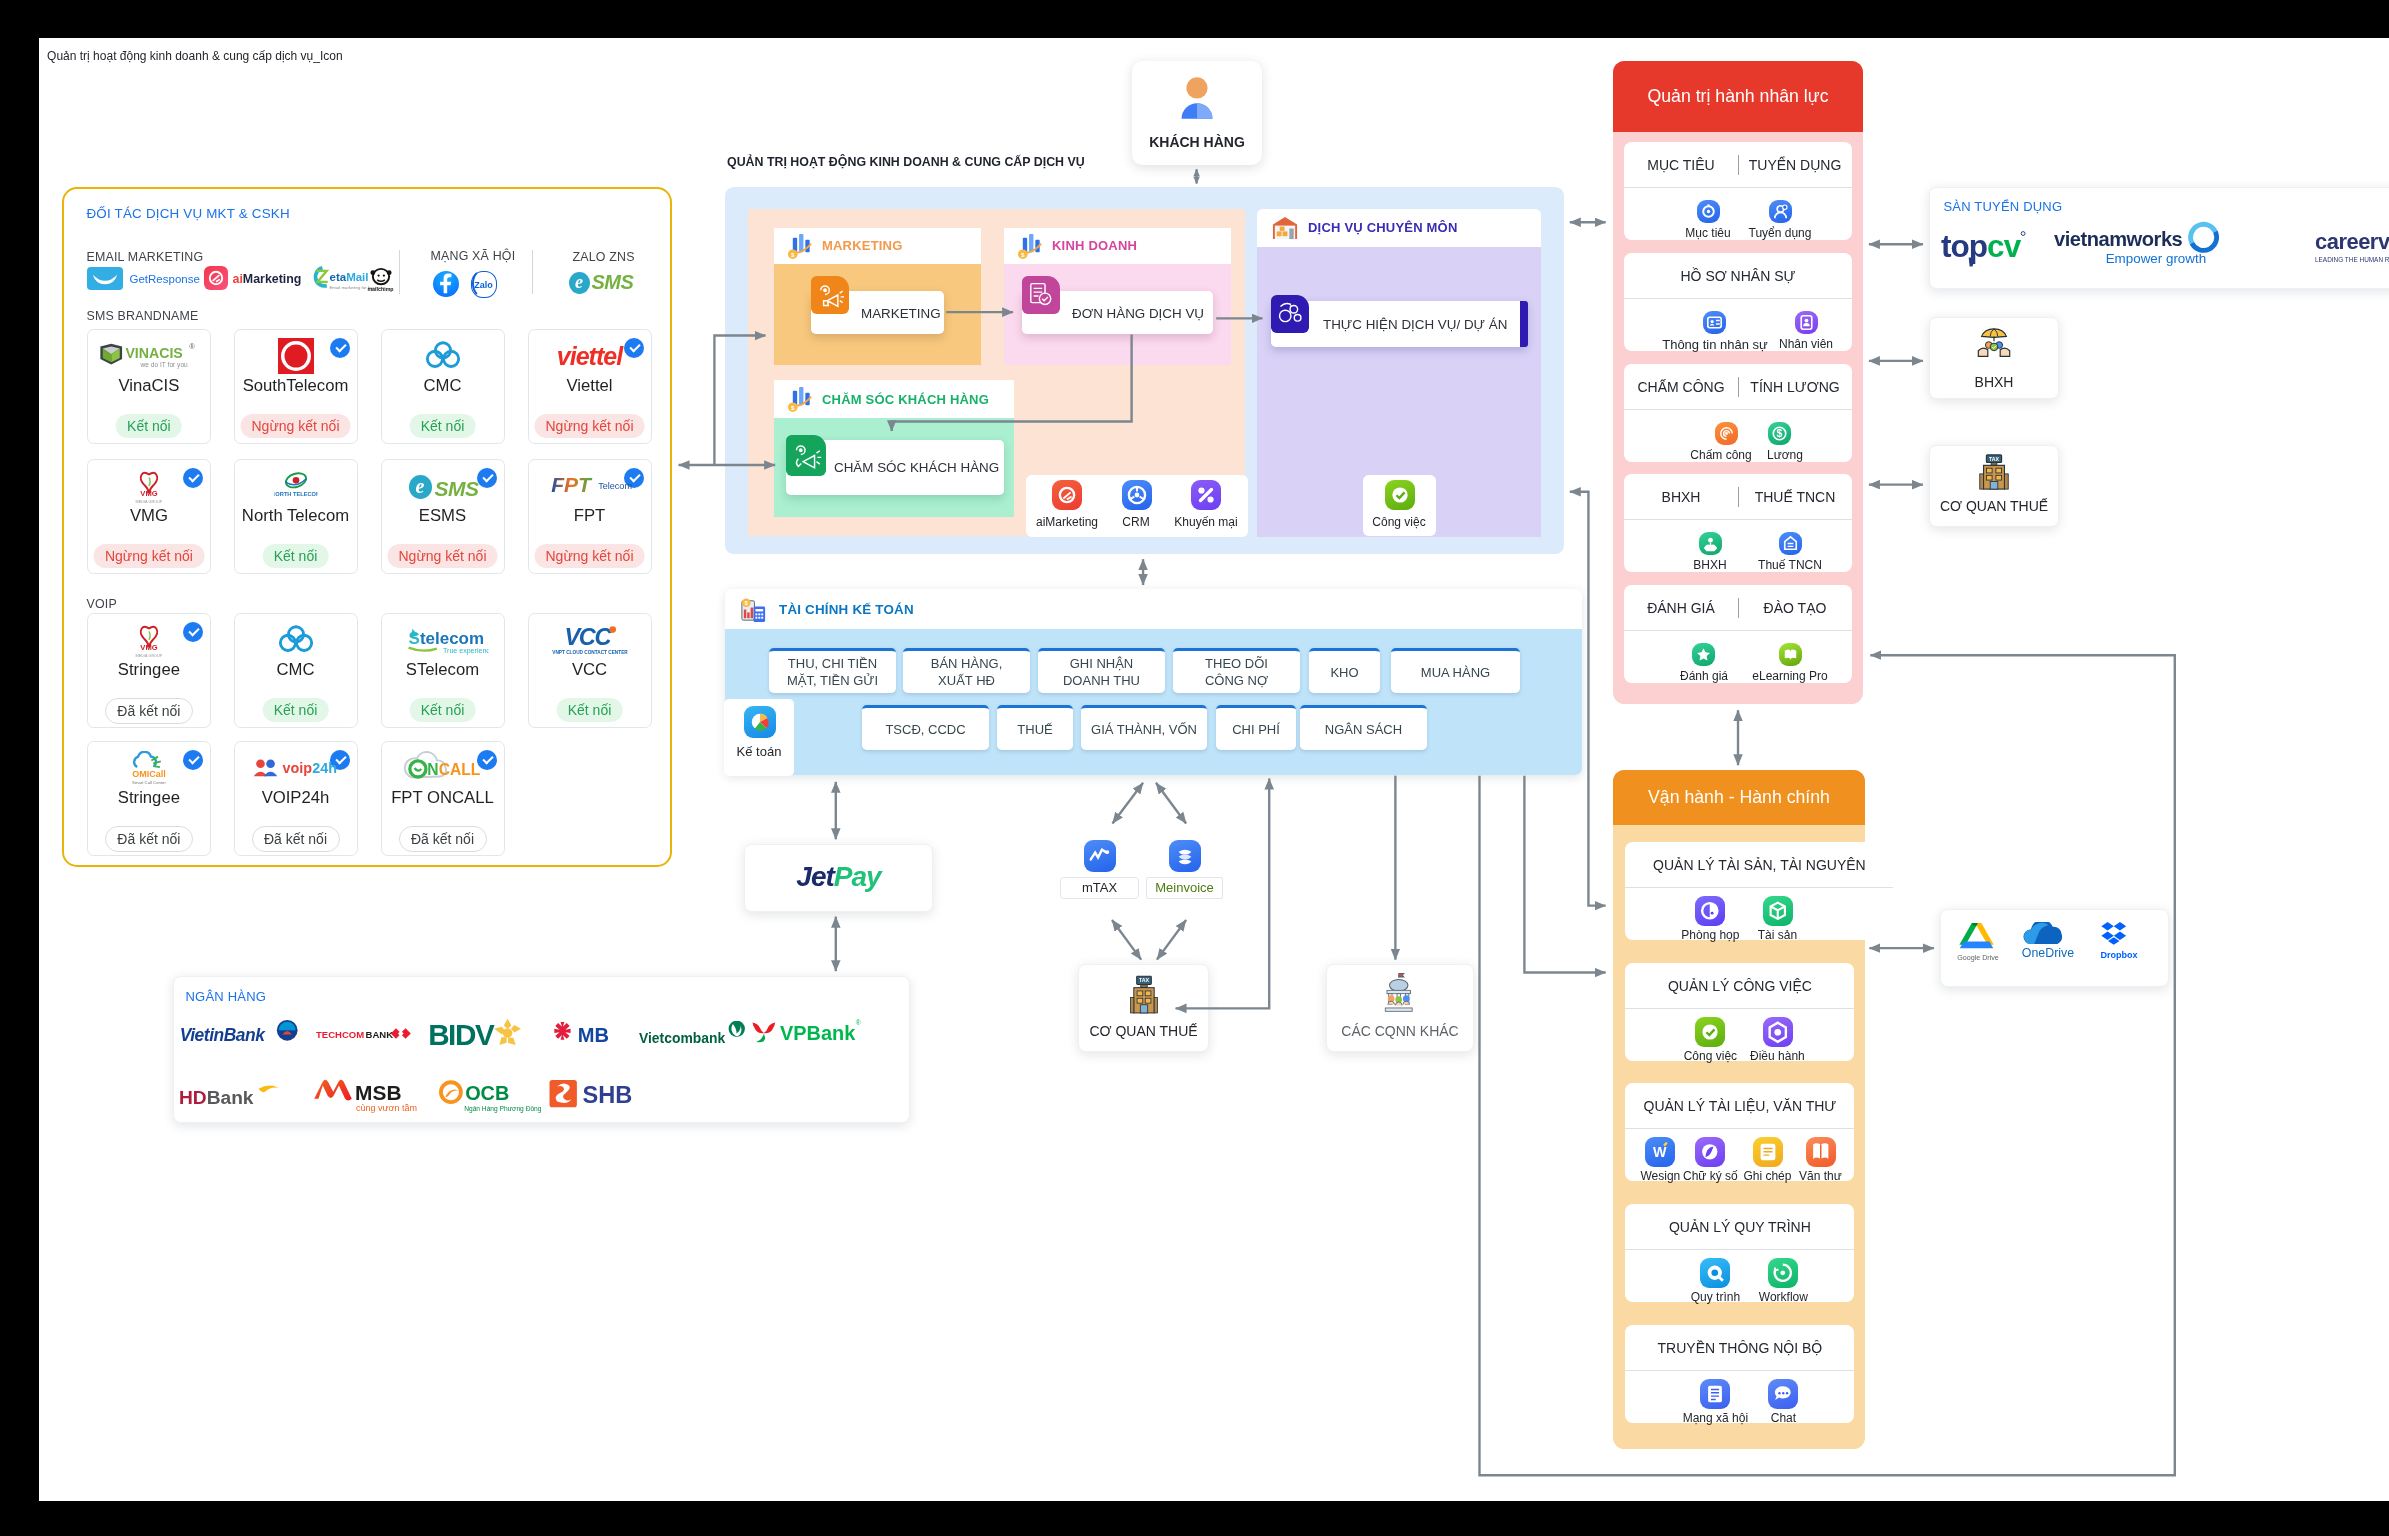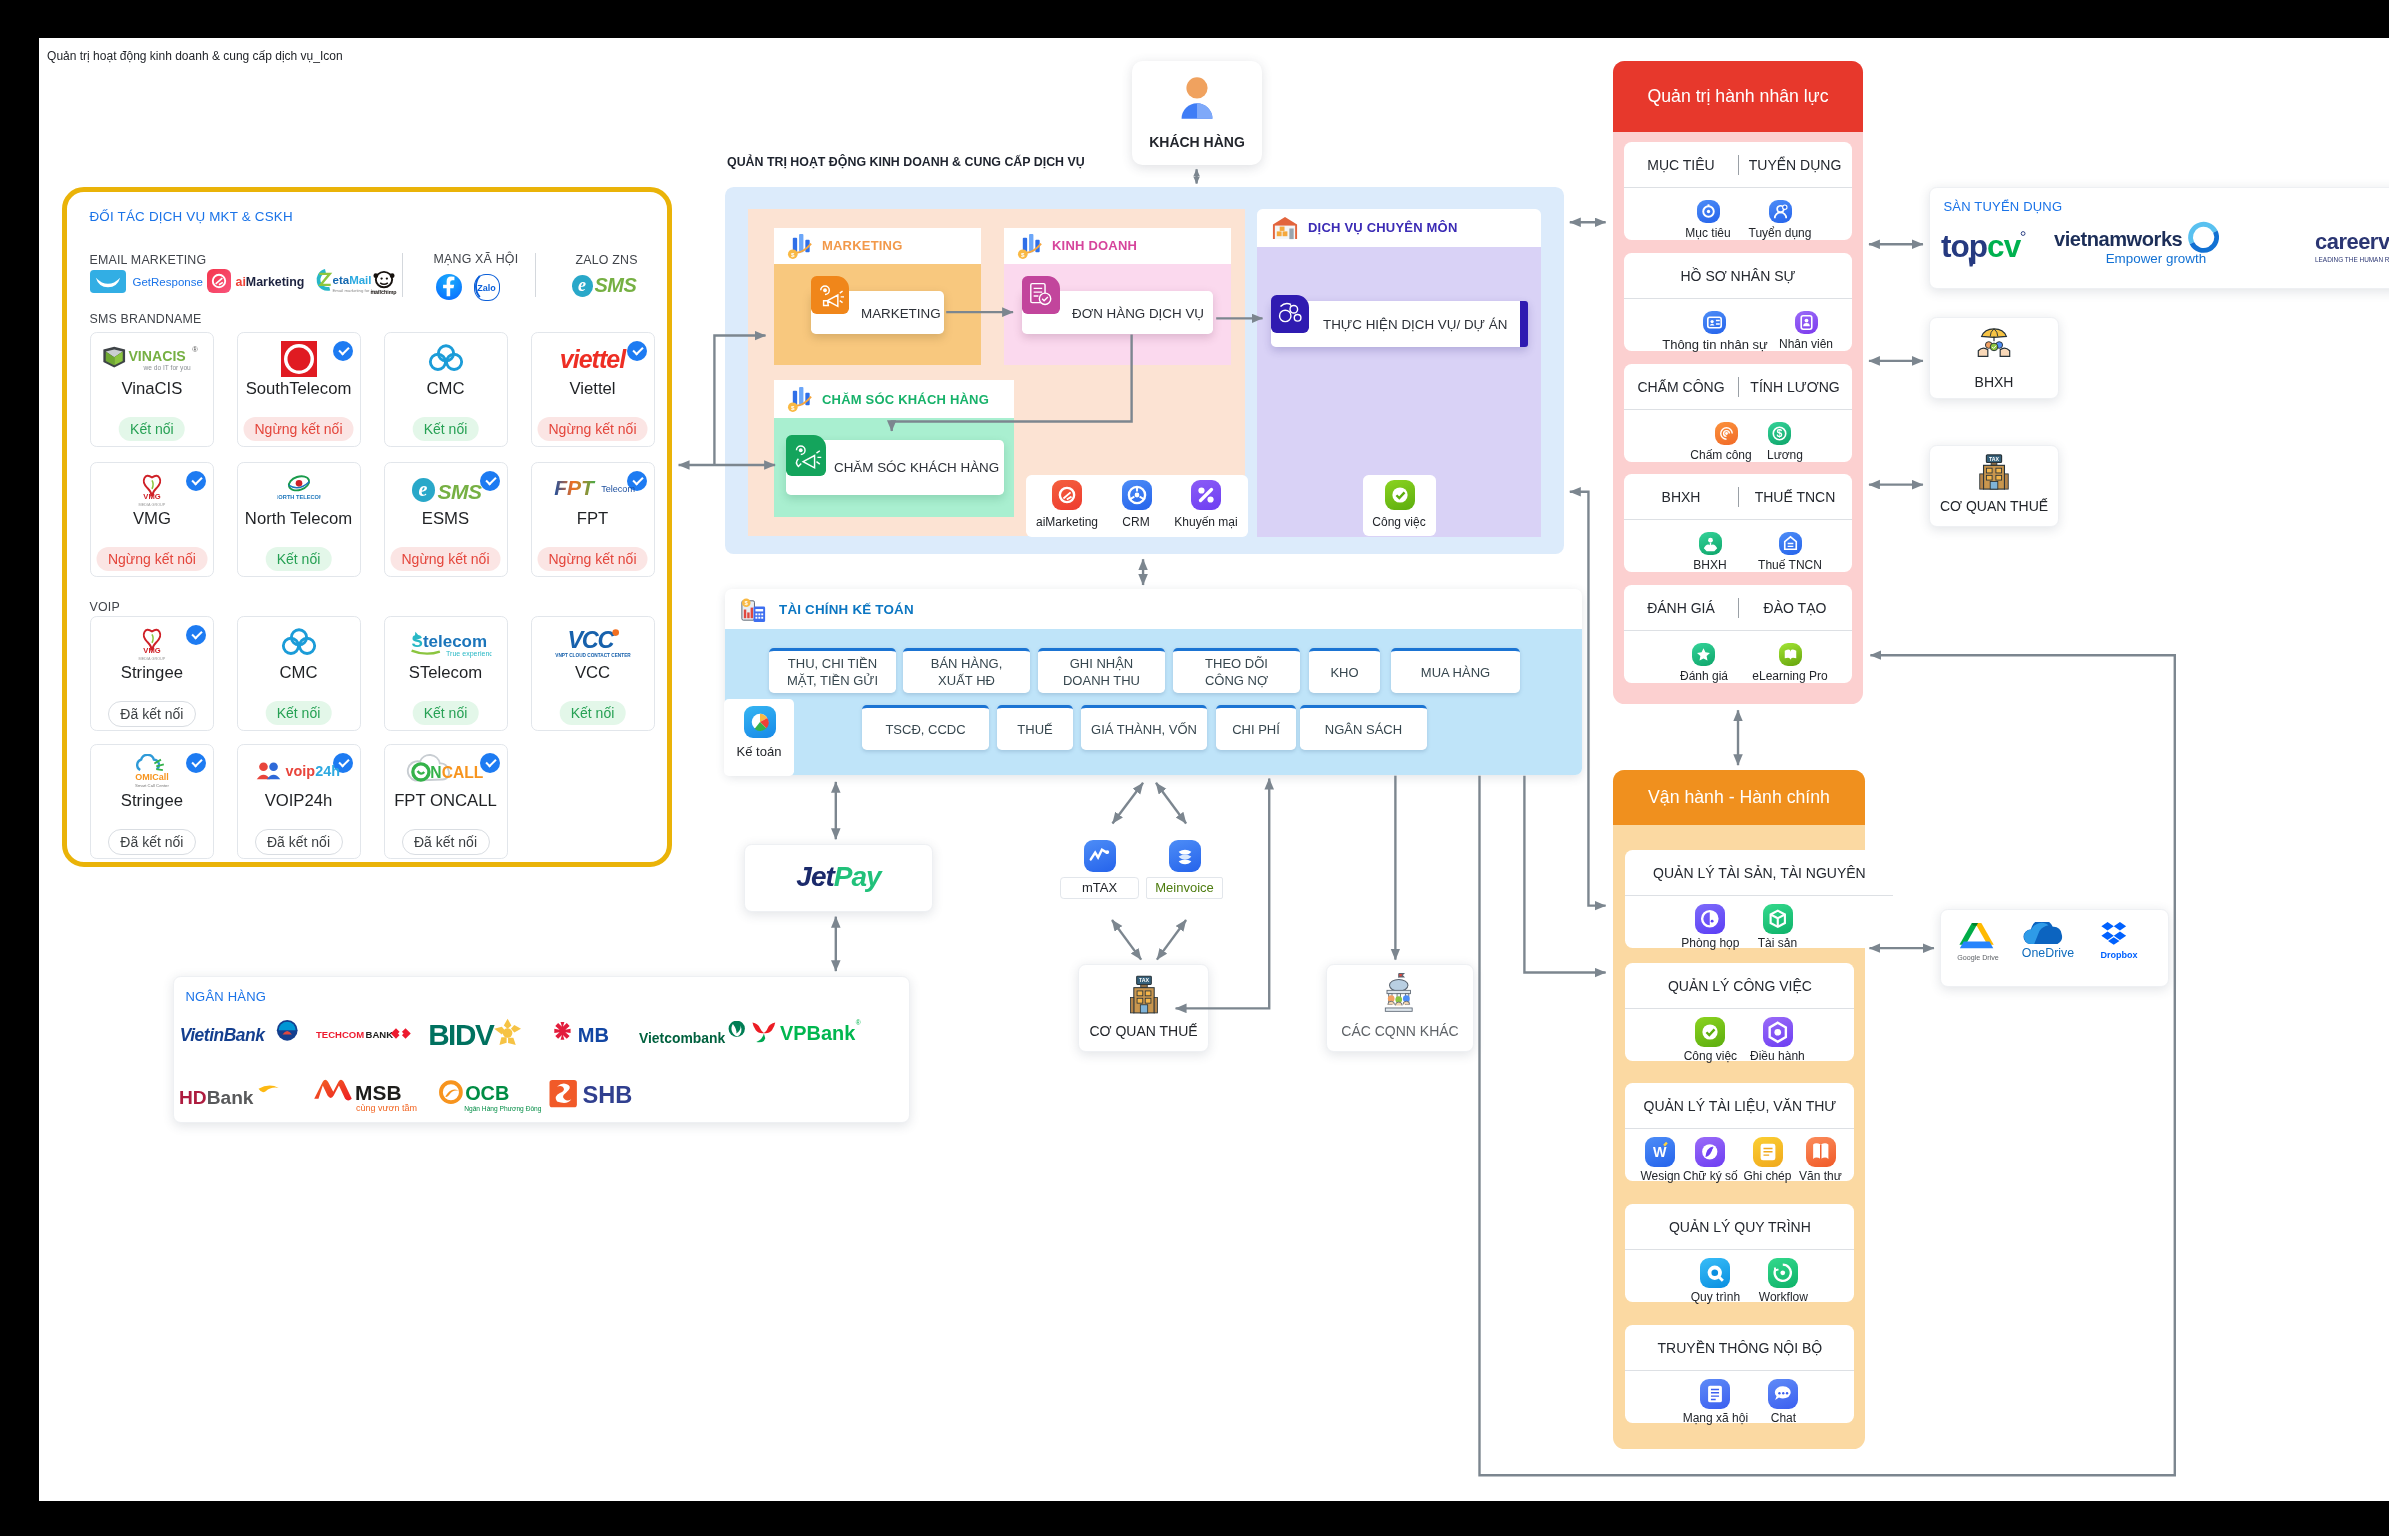--- a/index.html
+++ b/index.html
@@ -1,19 +1,19 @@
 <!DOCTYPE html>
 <html style="font-size:7.6px"><head>
 <meta charset="utf-8">
 <style>
 * { margin:0; padding:0; box-sizing:border-box; }
 html,body { width:2505px; height:1537px; background:#000; font-family:"Liberation Sans", sans-serif; }
 #canvas { position:absolute; left:39px; top:38px; width:2428px; height:1463px; background:#fff; overflow:hidden; }
 .abs { position:absolute; }
-.panel { position:absolute; background:#fff; border:5px solid #eab308; border-radius:22px; }
+.panel { position:absolute; background:#fff; border:2px solid #eab308; border-radius:15px; }
 .card { position:absolute; background:#fff; border:1px solid #e2e6eb; border-radius:6.7px; }
 .pill { position:absolute; left:50%; transform:translateX(-50%); border-radius:19px; font-size:14px; padding:3.8px 11.5px; white-space:nowrap; }
 .pill.g { background:#e3f7e9; color:#26a154; }
 .pill.r { background:#fbe5e4; color:#e4453b; }
 .pill.n { background:#fff; color:#3c4043; border:1px solid #d9dde2; }
 .badge { position:absolute; width:20px; height:20px; border-radius:50%; background:#1d7bf2; right:6.7px; top:7.6px; }
 .badge:after { content:""; position:absolute; left:5.7px; top:6.2px; width:7.6px; height:3.8px; border-left:2.4px solid #fff; border-bottom:2.4px solid #fff; transform:rotate(-45deg); }
 .cname { position:absolute; width:100%; text-align:center; font-size:16.7px; color:#1f2124; white-space:nowrap; }
 .seclab { position:absolute; font-size:12.4px; color:#40444a; letter-spacing:0.2px; }
 .appicon { position:absolute; border-radius:9px; }
@@ -779,21 +779,21 @@
       <div class="applab" style="left:80px; top:84px;">Đánh giá</div>
       <div class="appicon" style="left:155px; top:58px; width:23px; height:23px; background:linear-gradient(160deg,#a3e635,#65a30d);"><svg width="23" height="23" viewBox="0 0 48 48">
             <path d="M12 16 q12 -6 12 2 v18 q0 -8 -12 -4z M36 16 q-12 -6 -12 2 v18 q0 -8 12 -4z" fill="#fff"></path>
           </svg></div>
       <div class="applab" style="left:166px; top:84px;">eLearning Pro</div>
     </div>
   </div>
 
   <div class="abs" id="ops" style="left:1574px; top:732px; width:252px; height:679px; background:#fbd9a2; border-radius:11.5px;">
     <div class="abs" style="left:0; top:0; width:100%; height:55px; background:#f0901e; border-radius:11.5px 11.5px 0 0; display:flex; align-items:center; justify-content:center; font-size:17.7px; color:#fff;">Vận hành - Hành chính</div>
-    <div class="hcard" style="left:12.4px; width:268px; top:80px;">
+    <div class="hcard" style="left:12.4px; width:268px; top:72px;">
       <div class="ttl" style="font-size:14px;">QUẢN LÝ TÀI SẢN, TÀI NGUYÊN</div>
       <div class="dvd"></div>
       <div class="appicon" style="left:70px; top:54px; width:30px; height:30px; background:linear-gradient(160deg,#7d6bfa,#5b3df5);"><svg width="30" height="30" viewBox="0 0 63 63">
             <circle cx="31" cy="31" r="16" fill="none" stroke="#fff" stroke-width="5"></circle>
             <path d="M31 15 a16 16 0 0 1 0 32" fill="#fff"></path>
             <circle cx="36" cy="36" r="3" fill="#5b3df5"></circle>
           </svg></div>
       <div class="applab" style="left:85px; top:86px;">Phòng họp</div>
       <div class="appicon" style="left:138px; top:54px; width:30px; height:30px; background:linear-gradient(160deg,#34d98c,#0eb269);"><svg width="30" height="30" viewBox="0 0 63 63">
             <path d="M31 14 l15 8 v18 l-15 8 -15 -8 v-18z" fill="none" stroke="#fff" stroke-width="4.5"></path>

